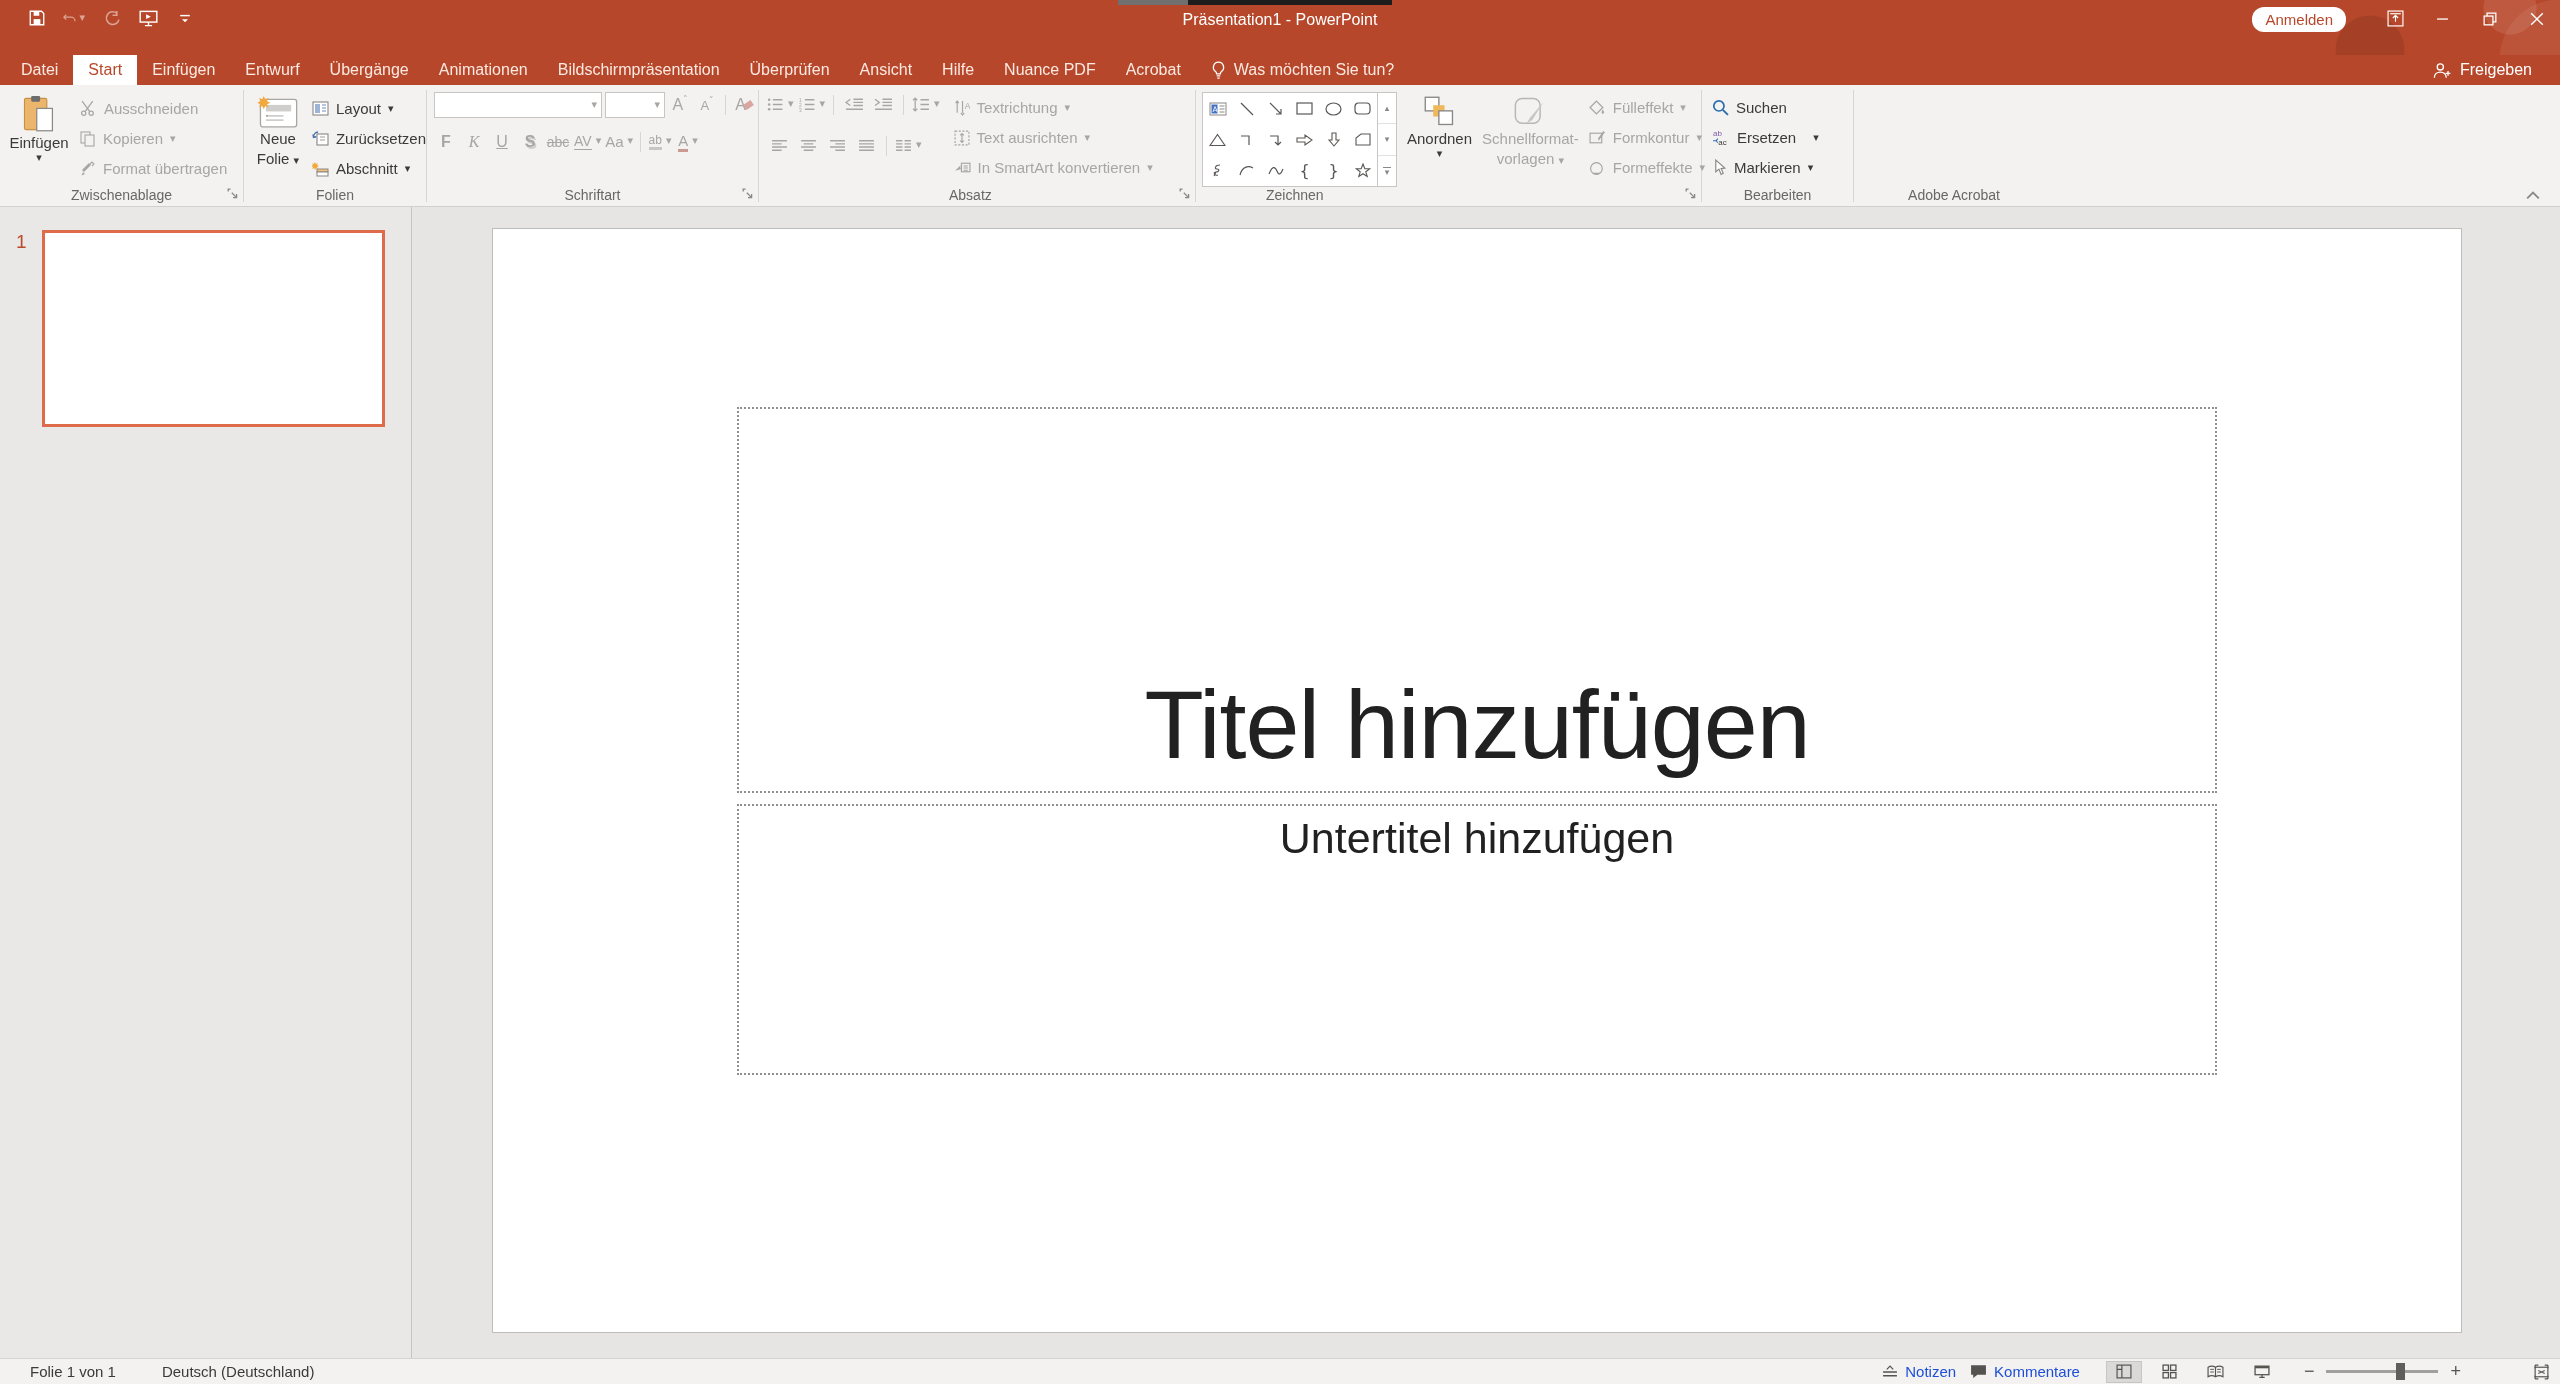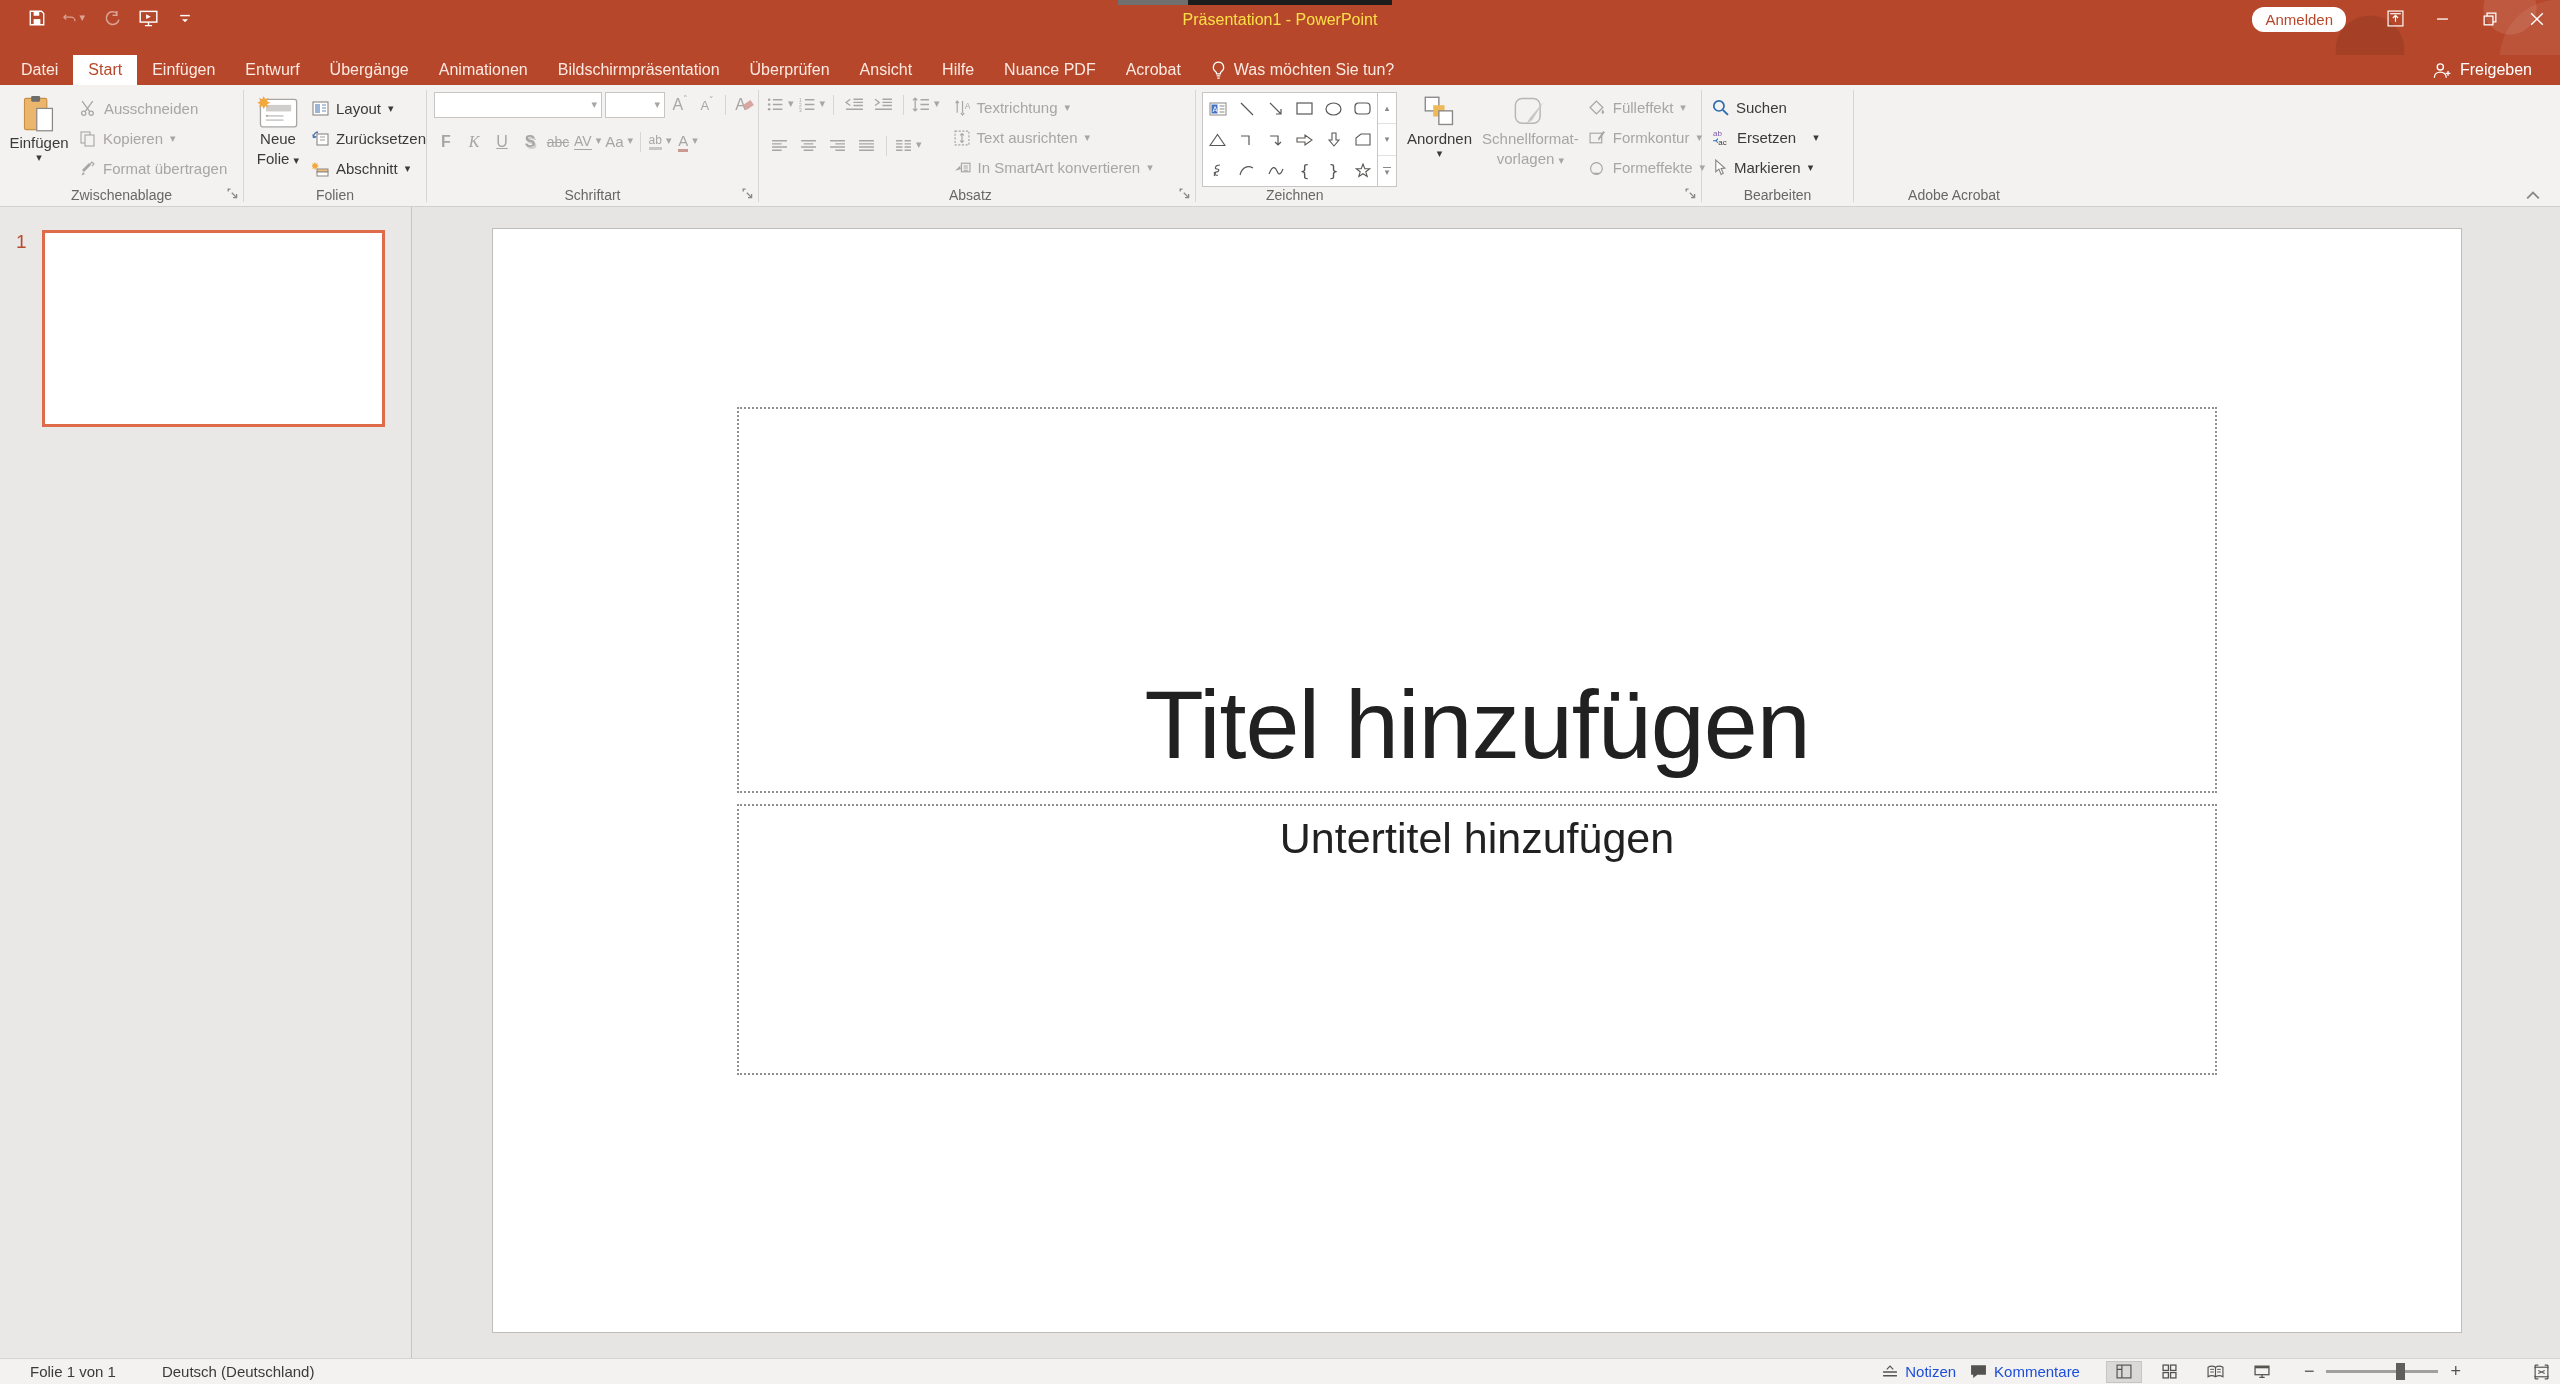--- a/index.html
+++ b/index.html
@@ -10,21 +10,21 @@
   #titlebar{position:absolute;left:0;top:0;width:2560px;height:55px;background:#B7472A;}
   #titlebar .deco{position:absolute;right:0;top:0;width:520px;height:55px;
      background:
        radial-gradient(circle at 470px 8px, rgba(255,255,255,.10) 0 26px, transparent 27px),
        radial-gradient(circle at 330px 50px, rgba(0,0,0,.10) 0 34px, transparent 35px),
        radial-gradient(circle at 520px 60px, rgba(255,255,255,.07) 0 60px, transparent 61px);}
   .qat{position:absolute;left:26px;top:7px;display:flex;align-items:center;gap:15px;}
   .qbtn{width:22px;height:22px;display:flex;align-items:center;justify-content:center;color:#fff;}
   .qbtn.dim{opacity:.5;}
   .apptitle{position:absolute;left:50%;top:11px;transform:translateX(-50%);
-            color:#fde047;font-size:16px;white-space:nowrap;}
+            color:#ffffff;font-size:16px;white-space:nowrap;}
   .artifact{position:absolute;left:1118px;top:0;width:274px;height:5px;
             background:linear-gradient(90deg,#707070 0 70px,#1d1d1d 70px 100%);}
   .controls{position:absolute;right:0;top:0;display:flex;align-items:flex-start;}
   .signin{margin:7px 26px 0 0;background:#fff;color:#B7472A;font-size:15px;
           padding:4px 13px;border-radius:12px;cursor:default;}
   .winbtn{width:47px;height:37px;display:flex;align-items:center;justify-content:center;color:#fff;}
   
   #tabrow{position:absolute;left:0;top:55px;width:2560px;height:30px;background:#B7472A;
           display:flex;align-items:stretch;padding-left:6px;box-sizing:border-box;}
   .tab{display:flex;align-items:center;padding:0 15px;color:#fbe9e2;font-size:16px;white-space:nowrap;}

